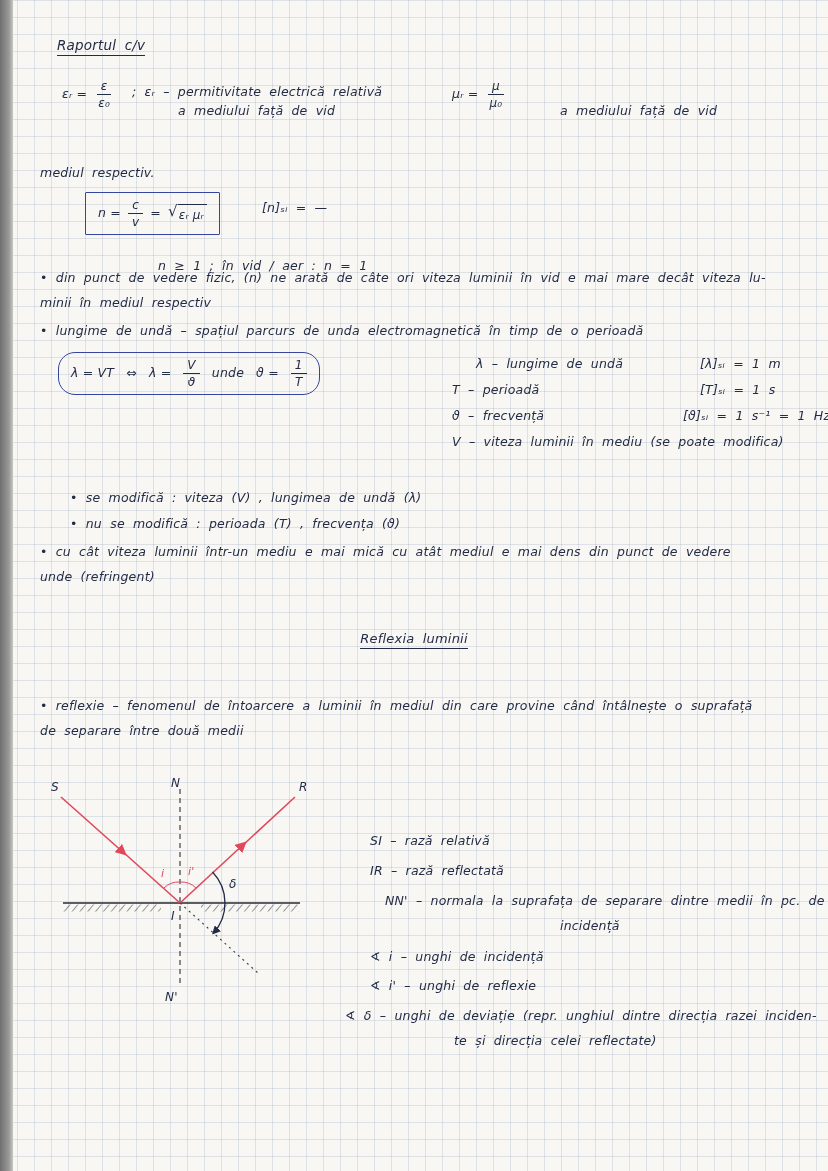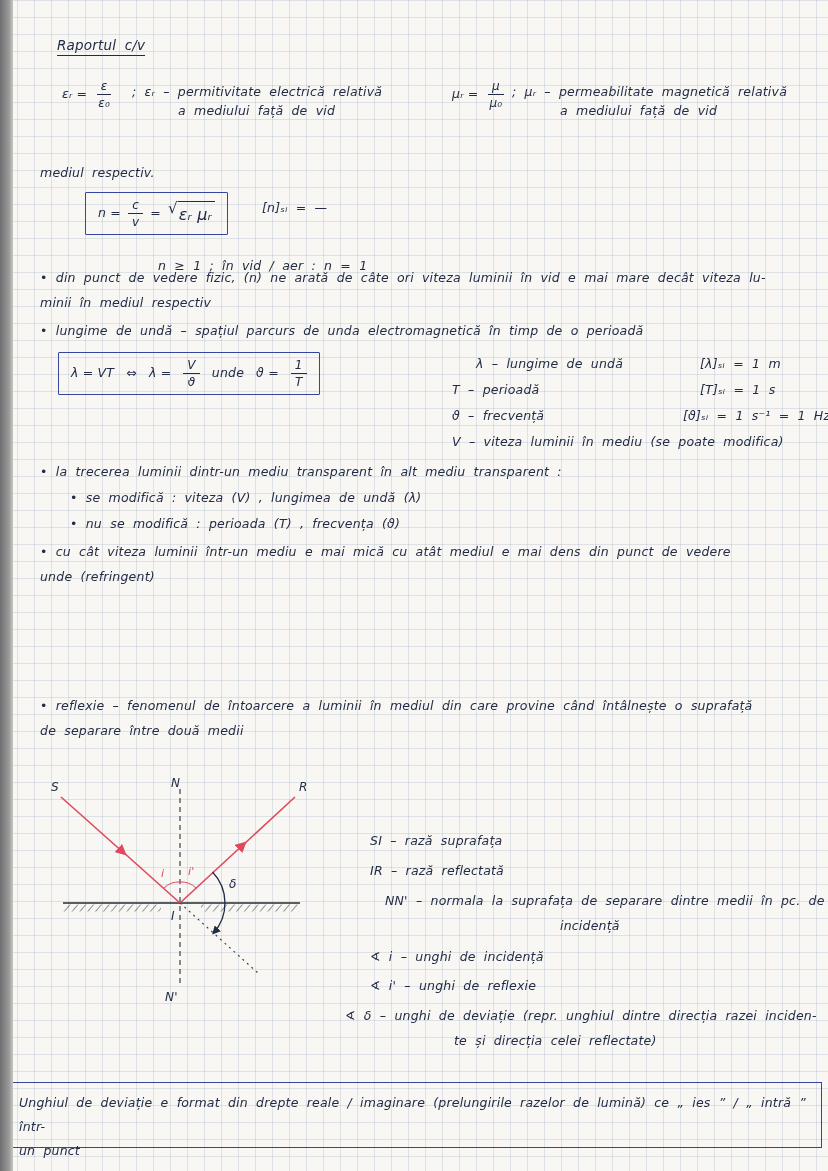--- a/index.html
+++ b/index.html
@@ -23,21 +23,21 @@
   .title { font-size:13.5px; border-bottom:1.4px solid #232c47; padding-bottom:2px; }
   .heading { width:828px; text-align:center; }
   .heading span { border-bottom:1.4px solid #232c47; padding-bottom:2px; font-size:13px; }
   .frow { display:inline-flex; align-items:center; gap:7px; word-spacing:normal; }
   .frac { display:inline-flex; flex-direction:column; align-items:center; line-height:1; font-size:12px; }
   .frac .num { padding:0 4px 2px; border-bottom:1.3px solid currentColor; }
   .frac .den { padding:2px 4px 0; }
   .formula-box { border:1.6px solid #3546a0; padding:6px 12px; border-radius:1px; }
   .radical-wrap { display:inline-flex; align-items:flex-start; }
   .radical-sign { font-size:15px; line-height:1; }
-  .radicand { border-top:1.3px solid currentColor; padding:2px 3px 0 1px; font-size:16px; }
+  .radicand { border-top:1.3px solid currentColor; padding:2px 3px 0 1px; font-size:12px; }
   .footer-box { left:6px; top:1082px; width:816px; height:66px;
     border:1.6px solid #3546a0; padding:8px 12px; line-height:24px; white-space:normal; }
   svg text { font-family:"DejaVu Sans",sans-serif; font-style:italic; font-size:12px; fill:#232c47; }
   svg text.red { fill:#e0485c; font-size:11px; }
 </style>
 </head>
 <body>
 
 <div class="page">
   <div class="scan-edge"></div>
@@ -56,21 +56,20 @@
   <div class="abs" style="left:132px; top:84px;">;  εᵣ – permitivitate electrică relativă</div>
   <div class="abs" style="left:178px; top:103px;">a mediului față de vid</div>
 
   <div class="abs frow" style="left:452px; top:80px;">
     <span>μᵣ =</span>
     <span class="frac">
       <span class="num">μ</span>
       <span class="den">μ₀</span>
     </span>
   </div>
-  <div class="abs" style="left:512px; top:84px;">;  μᵣ – permeabilitate magnetică relativă</div>
   <div class="abs" style="left:560px; top:103px;">a mediului față de vid</div>
 
   <div class="abs" style="left:40px; top:165px;">mediul respectiv.</div>
 
   <div class="abs frow formula-box" style="left:85px; top:192px;">
     <span>n =</span>
     <span class="frac">
       <span class="num">c</span>
       <span class="den">v</span>
     </span>
@@ -81,21 +80,21 @@
     </span>
   </div>
   <div class="abs" style="left:262px; top:200px;">[n]ₛᵢ = —</div>
   <div class="abs" style="left:158px; top:242px;margin-top:16px;">n ≥ 1    ;   în vid / aer :   n = 1</div>
 
   <div class="abs" style="left:40px; top:270px;">• din punct de vedere fizic, (n) ne arată de câte ori viteza luminii în vid e mai mare decât viteza lu-</div>
   <div class="abs" style="left:40px; top:295px;">minii în mediul respectiv</div>
 
   <div class="abs" style="left:40px; top:323px;">• lungime de undă – spațiul parcurs de unda electromagnetică în timp de o perioadă</div>
 
-  <div class="abs frow formula-box" style="left:58px; top:352px; gap:12px;">
+  <div class="abs frow formula-box" style="left:58px; top:352px; gap:12px;border-radius:17px;">
     <span>λ = VT</span>
     <span>⇔</span>
     <span>λ =</span>
     <span class="frac">
       <span class="num">V</span>
       <span class="den">ϑ</span>
     </span>
     <span>unde</span>
     <span>ϑ =</span>
     <span class="frac">
@@ -105,26 +104,28 @@
   </div>
 
   <div class="abs" style="left:476px; top:356px;">λ – lungime de undă</div>
   <div class="abs" style="left:700px; top:356px;">[λ]ₛᵢ = 1 m</div>
   <div class="abs" style="left:452px; top:382px;">T – perioadă</div>
   <div class="abs" style="left:700px; top:382px;">[T]ₛᵢ = 1 s</div>
   <div class="abs" style="left:452px; top:408px;">ϑ – frecvență</div>
   <div class="abs" style="left:683px; top:408px;">[ϑ]ₛᵢ = 1 s⁻¹ = 1 Hz</div>
   <div class="abs" style="left:452px; top:434px;">V – viteza luminii în mediu (se poate modifica)</div>
 
-  <div class="abs" style="left:40px; top:464px;">• la trecerea luminii dintr-un mediu transparent în alt mediu transparent :</div>
   <div class="abs" style="left:70px; top:490px;">• se modifică :   viteza (V) ,  lungimea de undă (λ)</div>
   <div class="abs" style="left:70px; top:516px;">• nu se modifică :   perioada (T) ,  frecvența (ϑ)</div>
   <div class="abs" style="left:40px; top:544px;">• cu cât viteza luminii într-un mediu e mai mică cu atât mediul e mai dens din punct de vedere</div>
   <div class="abs" style="left:40px; top:569px;">unde (refringent)</div>
 
+  <div class="abs heading" style="left:0; top:630px;">
+    <span>Reflexia luminii</span>
+  </div>
 
   <div class="abs" style="left:40px; top:698px;">• reflexie – fenomenul de întoarcere a luminii în mediul din care provine când întâlnește o suprafață</div>
   <div class="abs" style="left:40px; top:723px;">de separare între două medii</div>
 
   <svg class="abs" style="left:45px; top:775px;" width="280" height="235" viewBox="0 0 280 235">
     <defs>
       <pattern id="hatch" width="6" height="8" patternUnits="userSpaceOnUse" patternTransform="rotate(40)">
         <line x1="0" y1="0" x2="0" y2="8" stroke="#2a2f38" stroke-width="1"></line>
       </pattern>
       <marker id="arrRed" viewBox="0 0 10 10" refX="8" refY="5" markerWidth="7" markerHeight="7" orient="auto">
@@ -157,26 +158,22 @@
     <text x="6" y="16">S</text>
     <text x="126" y="12">N</text>
     <text x="254" y="16">R</text>
     <text x="126" y="145">I</text>
     <text x="120" y="226">N'</text>
     <text class="red" x="116" y="102">i</text>
     <text class="red" x="143" y="100">i'</text>
     <text x="184" y="113">δ</text>
   </svg>
 
-  <div class="abs" style="left:370px; top:833px;">SI – rază suprafața</div>
+  <div class="abs" style="left:370px; top:833px;">SI – rază relativă</div>
   <div class="abs" style="left:370px; top:863px;">IR – rază reflectată</div>
   <div class="abs" style="left:370px; top:893px;margin-left:15px;">NN' – normala la suprafața de separare dintre medii în pc. de</div>
   <div class="abs" style="left:560px; top:918px;">incidență</div>
   <div class="abs" style="left:370px; top:949px;">∢ i  – unghi de incidență</div>
   <div class="abs" style="left:370px; top:978px;">∢ i' – unghi de reflexie</div>
   <div class="abs" style="left:345px; top:1008px;">∢ δ – unghi de deviație (repr. unghiul dintre direcția razei inciden-</div>
   <div class="abs" style="left:430px; top:1033px;margin-left:24px;">te și direcția celei reflectate)</div>
 
-  <div class="abs footer-box">
-    <div>Unghiul de deviație e format din drepte reale / imaginare (prelungirile razelor de lumină) ce „ ies ” / „ intră ” într-</div>
-    <div>un punct</div>
-  </div>
 </div>
 
 </body></html>

